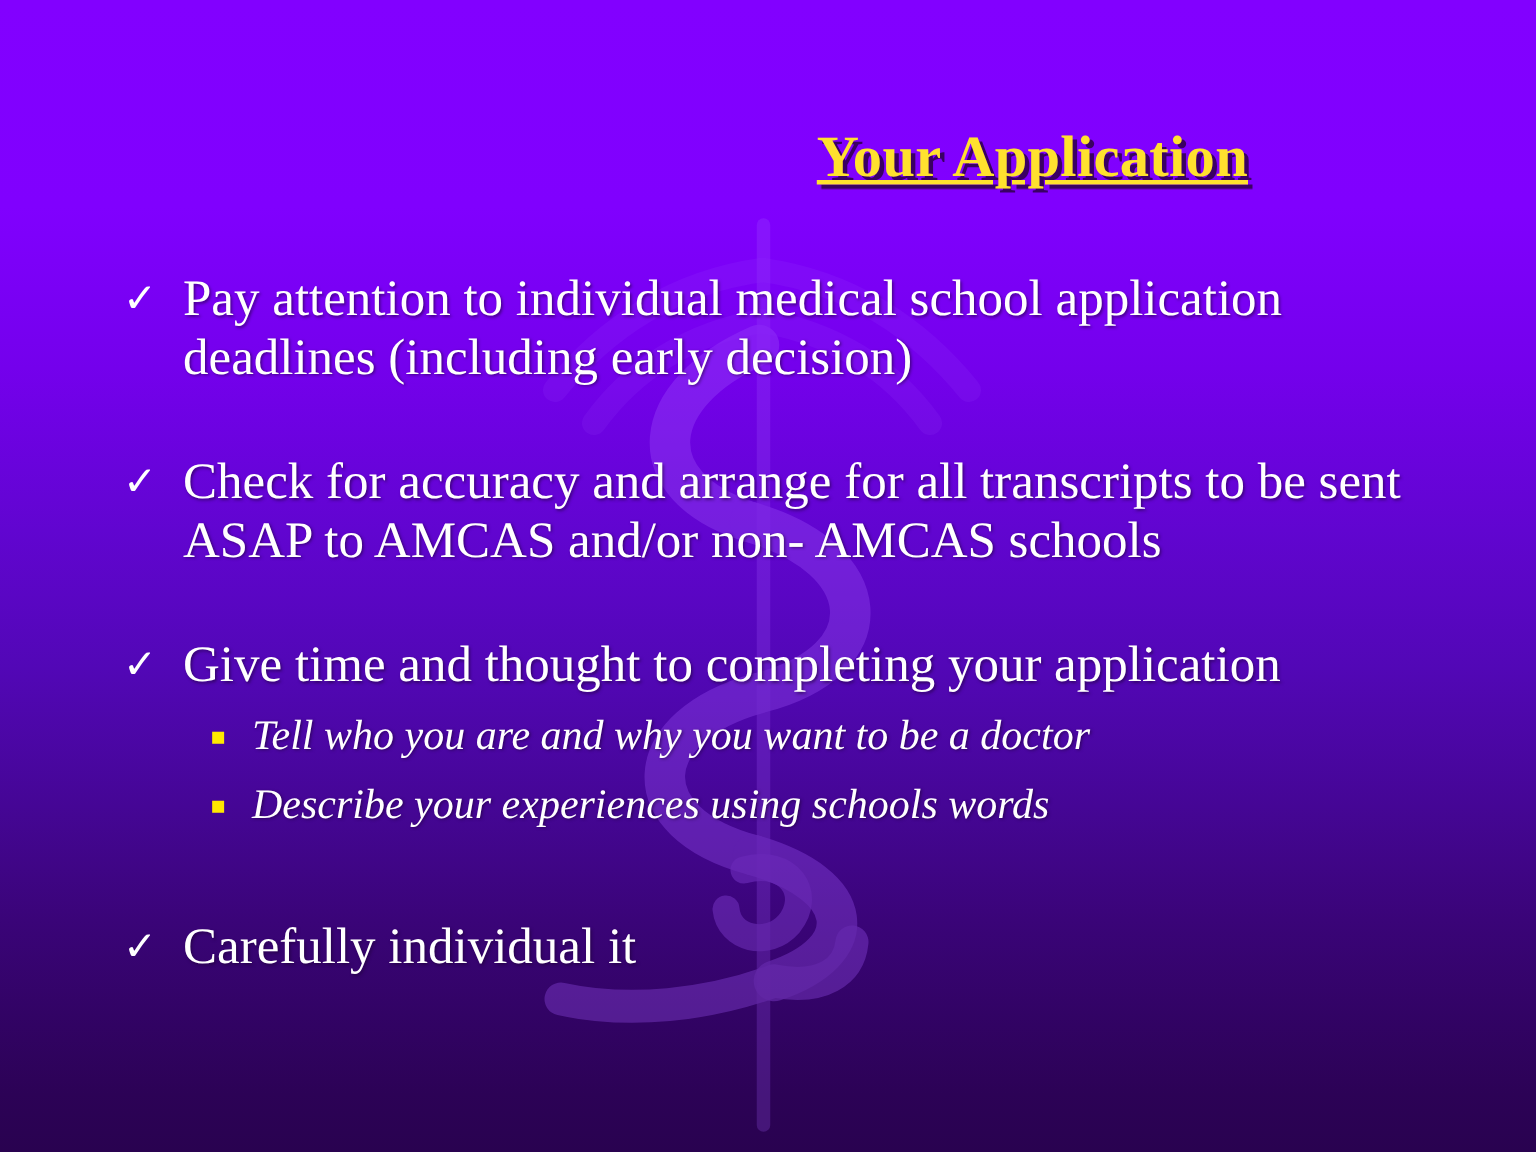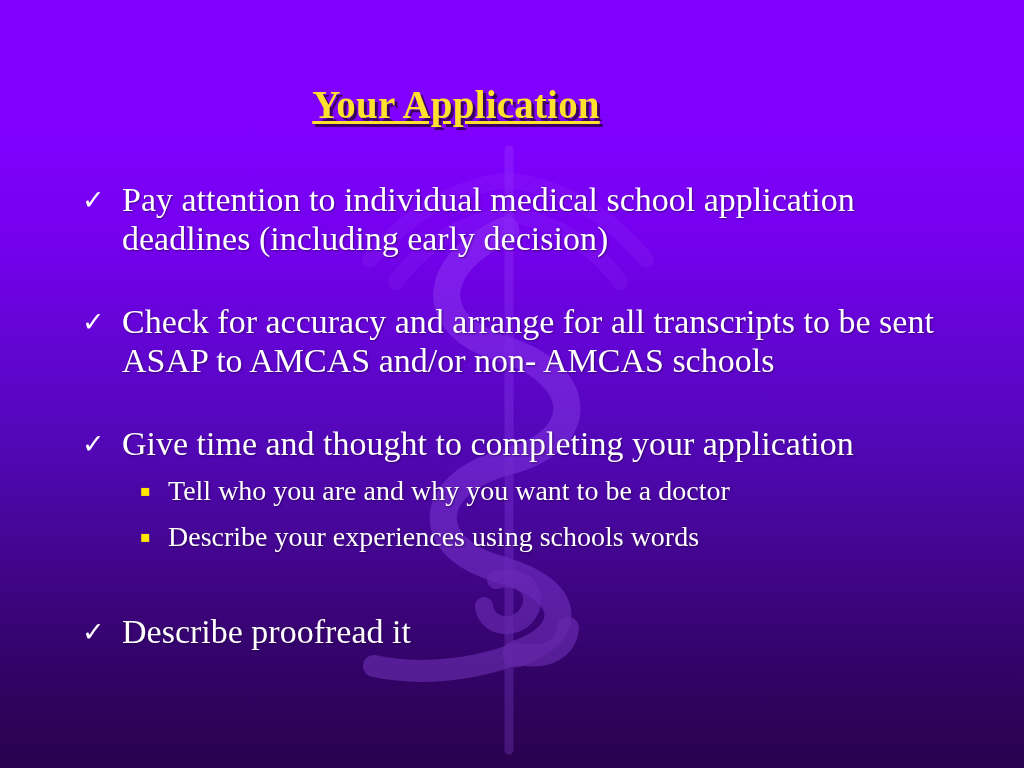--- a/index.html
+++ b/index.html
@@ -43,22 +43,21 @@
     height: 660px;
     opacity: 0.40;
   }
 
   
   #title-block {
     position: absolute;
     left: 0;
     top: 82px;
     width: 832px;
-    text-align: center;
-    padding-left: 40px;
+    text-align: right;
   }
   #slide-title {
     display: inline-block;
     font-size: 39px;
     font-weight: bold;
     color: #ffe12e;
     letter-spacing: 0.2px;
     text-decoration: underline;
     text-underline-offset: 3px;
     text-shadow: 3px 3px 0 rgba(40, 0, 60, 0.80);
@@ -113,20 +112,21 @@
     font-size: 16px;
     color: #ffe800;
     font-family: "DejaVu Sans", sans-serif;
   }
   .subbullet .stext {
     flex: 1 1 auto;
     font-size: 28px;
     line-height: 39px;
     color: #ffffff;
     text-shadow: 1px 1px 2px rgba(30, 0, 50, 0.55);
+    font-style: italic;
   }
   .group-block { width: 100%; }
 </style>
 </head>
 <body>
 
 <div id="slide">
 
   <div id="watermark">
     <svg viewBox="0 0 420 660" xmlns="http://www.w3.org/2000/svg" aria-hidden="true">
@@ -195,18 +195,18 @@
         <div class="subbullet">
           <span class="smarker">▪</span>
           <span class="stext">Describe your experiences using schools words</span>
         </div>
       </div>
     </div>
 
     <div class="group-block" style="margin-top:56px">
       <div class="bullet last">
         <span class="marker">✓</span>
-        <span class="btext">Describe proofread it</span>
+        <span class="btext">Carefully individual it</span>
       </div>
     </div>
 
   </div>
 </div>
 
 </body></html>

